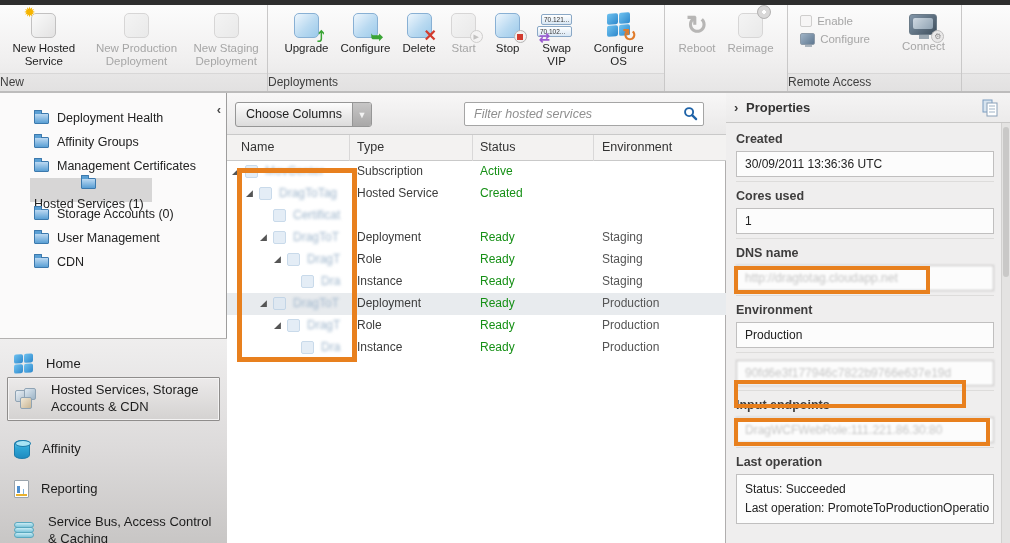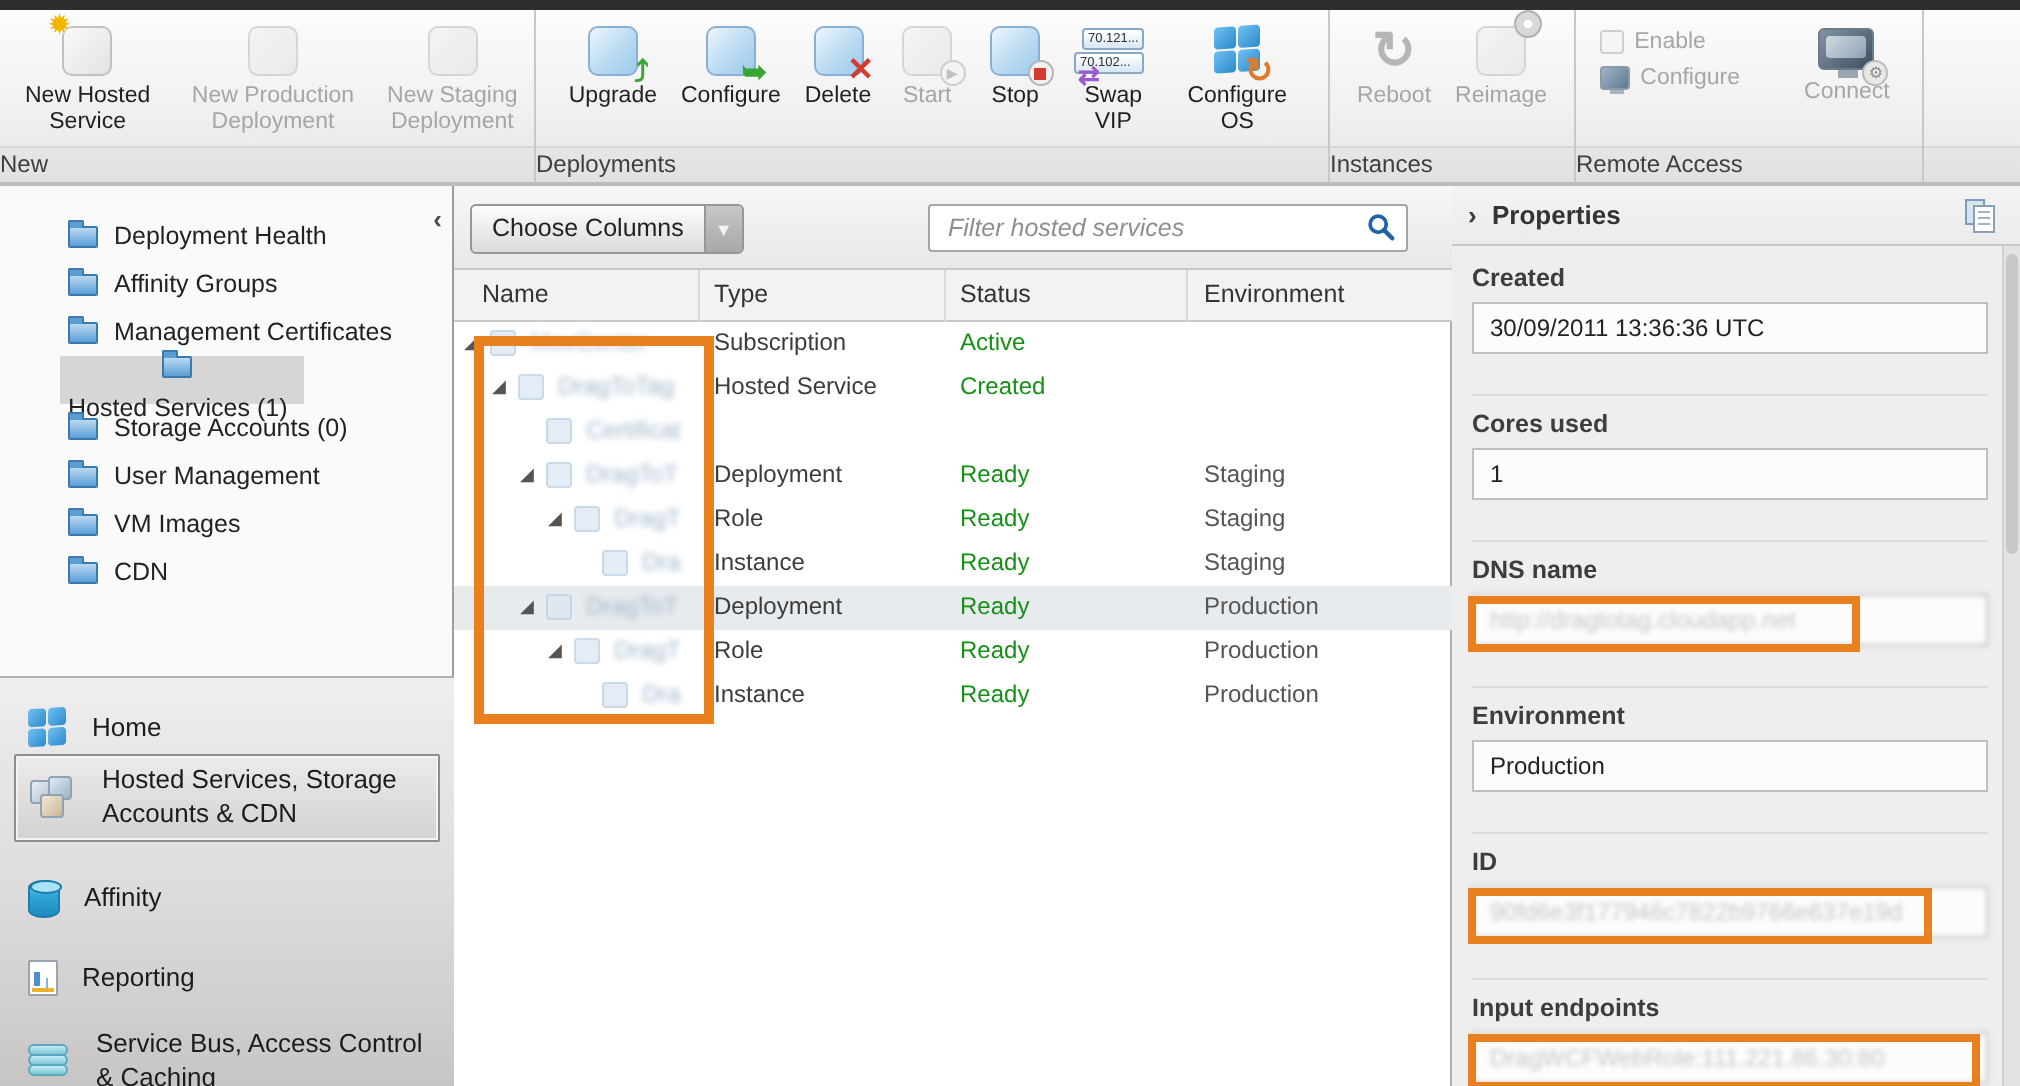--- a/index.html
+++ b/index.html
@@ -162,21 +162,21 @@
   
   .props { position:absolute; left:726px; top:93px; width:284px; height:450px; background:#efeeee;
            overflow:hidden; }
   .phead { position:relative; height:30px; border-bottom:1px solid #c9c8c7;
            background:linear-gradient(180deg,#f5f4f4,#ecebeb); }
   .phead .pchev { position:absolute; left:8px; top:7px; font-size:13px; font-weight:bold; color:#3b3b3b; cursor:pointer; }
   .phead .ptitle { position:absolute; left:20px; top:7px; font-size:13px; font-weight:bold; color:#333; }
   .copyicon { position:absolute; right:12px; top:6px; width:16px; height:18px; cursor:pointer; }
   .pbody { position:absolute; left:10px; top:32px; width:258px; }
   .pfield { position:relative; padding-top:7px; }
-  .pfield + .pfield { border-top:1px solid #dddcdb; margin-top:20px; }
+  .pfield + .pfield { border-top:1px solid #dddcdb; margin-top:4px; }
   .plabel { font-size:12.5px; font-weight:bold; color:#3e3d3d; margin-bottom:5px; }
   .pvalue { background:#fcfcfc; border:1px solid #c0bfbf; height:26px; line-height:24px;
             padding:0 8px; font-size:12px; color:#222; white-space:nowrap; overflow:hidden; }
   .pvalue.faint { color:#c6c6c6; filter:blur(1.2px); }
   .redact { position:absolute; border:4px solid #e8801e; height:28px; top:27px; left:-2px; z-index:4; }
   .pmulti { background:#fcfcfc; border:1px solid #c0bfbf; padding:5px 8px; font-size:12px; color:#222; }
   .pmulti div { line-height:19px; white-space:nowrap; }
   .pscroll { position:absolute; right:0; top:30px; bottom:0; width:9px; background:#e4e3e2;
              border-left:1px solid #d2d1d0; }
   .pscroll i { position:absolute; left:1px; right:1px; top:4px; height:150px; background:#c9c8c7; border-radius:3px; }
@@ -289,21 +289,20 @@
           <div class="rlabel">Reboot</div>
         </div>
         <div class="rbtn disabled">
           <div class="ricon">
             <span class="cube faded"></span>
               <span class="disc"></span>
           </div>
           <div class="rlabel">Reimage</div>
         </div>
       </div>
-      <div class="rgroup-footer">Instances</div>
     </div>
 
     <div class="rgroup rg-ra">
       <div class="rgroup-body" style="gap:28px">
         <div class="ra-left">
           <div class="ra-row">
             <span class="checkbox"></span>
             <span class="rlabel">Enable</span>
           </div>
           <div class="ra-row">
@@ -346,24 +345,20 @@
         <span class="folder"></span>
         <span class="tlabel">Hosted Services (1)</span>
       </div>
       <div class="titem">
         <span class="folder"></span>
         <span class="tlabel">Storage Accounts (0)</span>
       </div>
       <div class="titem">
         <span class="folder"></span>
         <span class="tlabel">User Management</span>
-      </div>
-      <div class="titem">
-        <span class="folder"></span>
-        <span class="tlabel">VM Images</span>
       </div>
       <div class="titem">
         <span class="folder"></span>
         <span class="tlabel">CDN</span>
       </div>
     </div>
 
     <div class="nav">
       <div class="nitem" style="top:12px;height:26px">
         <span class="ic-win">
@@ -526,21 +521,20 @@
       <div class="pfield">
         <div class="plabel">DNS name</div>
         <div class="pvalue faint">http://dragtotag.cloudapp.net</div>
         <div class="redact" style="width:196px"></div>
       </div>
       <div class="pfield">
         <div class="plabel">Environment</div>
         <div class="pvalue">Production</div>
       </div>
       <div class="pfield">
-        <div class="plabel">ID</div>
         <div class="pvalue faint">90fd6e3f177946c7822b9766e637e19d</div>
         <div class="redact" style="width:232px"></div>
       </div>
       <div class="pfield">
         <div class="plabel">Input endpoints</div>
         <div class="pvalue faint">DragWCFWebRole:111.221.86.30:80</div>
         <div class="redact" style="width:256px"></div>
       </div>
       <div class="pfield">
         <div class="plabel">Last operation</div>

